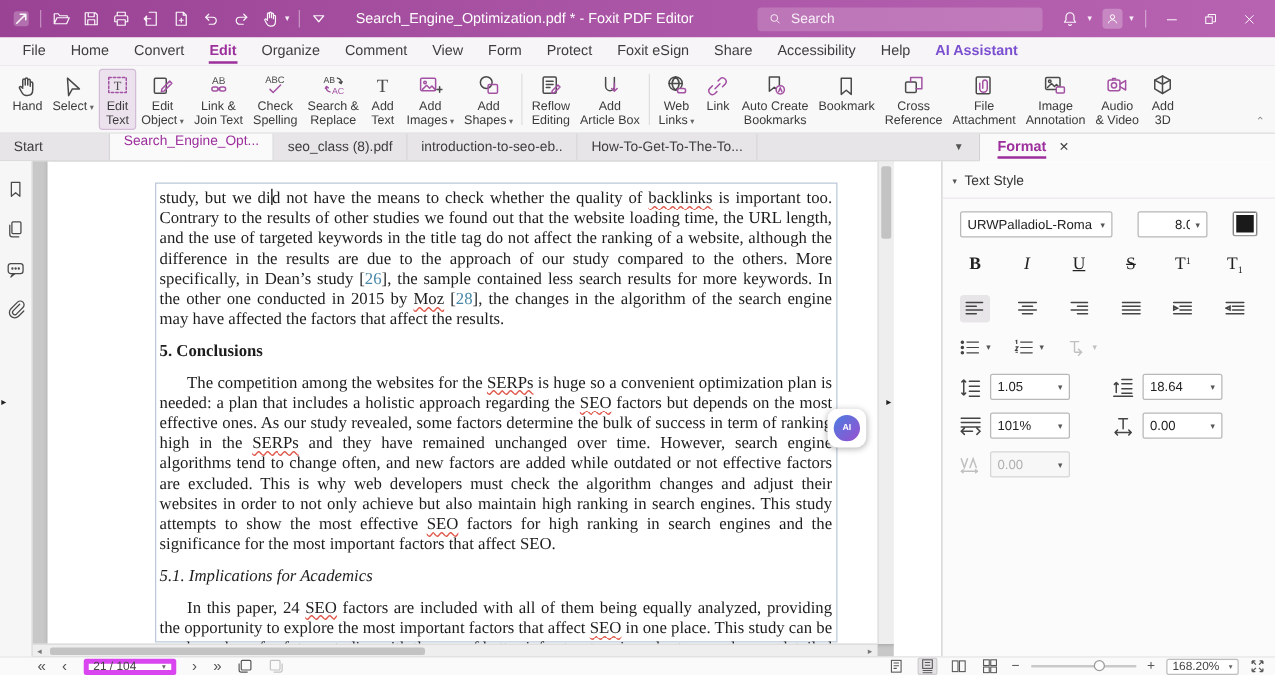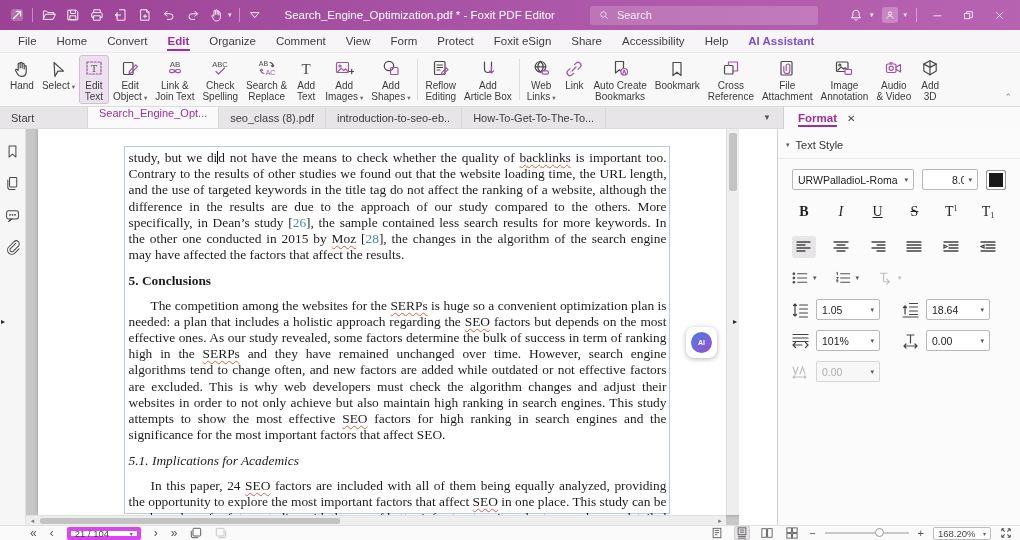--- a/index.html
+++ b/index.html
@@ -6,21 +6,21 @@
   html,body { width:1020px; height:540px; overflow:hidden; font-family:"Liberation Sans",sans-serif; background:#fff; }
   svg { display:block; }
 
   
   .titlebar { height:30px; background:linear-gradient(90deg,#9a4394,#ad57a8 55%,#b763b1); display:flex; align-items:center; padding:0 10px 0 8px; gap:7px; color:#fff; }
   .tb-ic { width:17px; height:17px; display:flex; align-items:center; justify-content:center; opacity:.95; cursor:default; }
   .tb-ic svg { width:16px; height:16px; stroke:#fff; fill:none; stroke-width:1.2; stroke-linecap:round; stroke-linejoin:round; }
   .tb-sep { width:1px; height:14px; background:rgba(255,255,255,.4); }
   .tb-caret { font-size:7px; margin-left:-4px; opacity:.9; }
   .tb-title { font-size:11.5px; color:#fff; margin-left:14px; white-space:nowrap; }
-  .tb-search { margin-left:28px; width:228px; height:19px; background:rgba(255,255,255,.18); border-radius:3px; display:flex; align-items:center; gap:7px; padding:0 8px; font-size:11px; color:rgba(255,255,255,.88); }
+  .tb-search { margin-left:44px; width:228px; height:19px; background:rgba(255,255,255,.18); border-radius:3px; display:flex; align-items:center; gap:7px; padding:0 8px; font-size:11px; color:rgba(255,255,255,.88); }
   .tb-search svg { width:12px; height:12px; stroke:rgba(255,255,255,.85); fill:none; stroke-width:1.3; }
   .tb-right { margin-left:auto; display:flex; align-items:center; gap:9px; }
   .winbtn { width:22px; height:20px; display:flex; align-items:center; justify-content:center; }
   .winbtn svg { width:13px; height:13px; stroke:#fff; fill:none; stroke-width:1.2; }
   .avatar { width:16px; height:16px; border-radius:3px; background:rgba(255,255,255,.25); display:flex; align-items:center; justify-content:center; }
   .avatar svg { width:12px; height:12px; stroke:#fff; fill:none; stroke-width:1.3; }
 
   
   .menubar { height:23px; background:#f7f5f7; display:flex; align-items:stretch; padding-left:8px; border-bottom:1px solid #eceaec; }
   .menu-item { font-size:11.5px; color:#3d3d3d; padding:0 10px; display:flex; align-items:center; position:relative; cursor:default; }
@@ -76,21 +76,21 @@
   .panel-expand { position:absolute; right:2px; top:188px; font-size:8px; color:#222; }
 
   .ai-fab { position:absolute; right:22px; top:198px; width:31px; height:31px; background:#fff; border-radius:8px; box-shadow:0 1px 5px rgba(0,0,0,.3); display:flex; align-items:center; justify-content:center; }
   .ai-fab .orb { width:21px; height:21px; border-radius:50%; background:linear-gradient(135deg,#4a7de0,#9a4fd0); color:#fff; font-size:7px; font-weight:bold; display:flex; align-items:center; justify-content:center; }
 
   
   .fpanel { flex:1; background:#fcfbfc; border-left:1px solid #d0d0d0; padding:8px 0 0; font-size:11px; color:#333;margin-left:38px; }
   .fp-section-head { display:flex; align-items:center; gap:6px; padding:2px 12px 7px 8px; border-bottom:1px solid #eae8ea; }
   .fp-section-head .chev { font-size:7px; color:#555; }
   .fp-body { padding:10px 14px; }
-  .fp-row { display:flex; align-items:flex-end; gap:8px; margin-bottom:11px; }
+  .fp-row { display:flex; align-items:flex-start; gap:20px; margin-bottom:11px; }
   .sel { height:21px; border:1px solid #b8b8b8; border-radius:2px; background:#fff; display:flex; align-items:center; padding:0 5px; font-size:10.5px; color:#222; }
   .sel .val { flex:1; white-space:nowrap; overflow:hidden; }
   .sel .dd { font-size:7px; color:#555; margin-left:4px; }
   .sel.font { width:122px; }
   .sel.size { width:56px;padding-left:29px; }
   .sel.num { width:64px; }
   .sel.disabled { color:#b0b0b0; border-color:#d5d5d5; background:#f7f7f7; }
   .swatch { width:20px; height:20px; border:1px solid #9a9a9a; border-radius:2px; background:#1a1a1a; box-shadow:inset 0 0 0 2px #fff; }
   .fp-btnrow { display:flex; justify-content:space-between; margin-bottom:13px; padding-right:6px; }
   .fp-tbtn { width:24px; height:22px; display:flex; align-items:center; justify-content:center; font-family:"Liberation Serif",serif; font-size:14px; color:#222; border-radius:3px; position:relative; }

